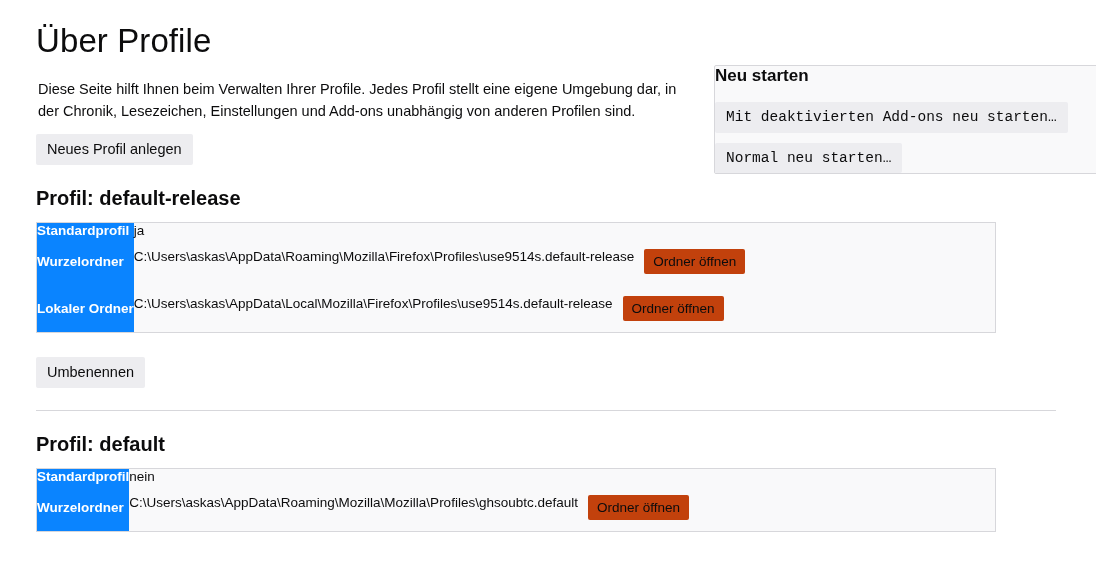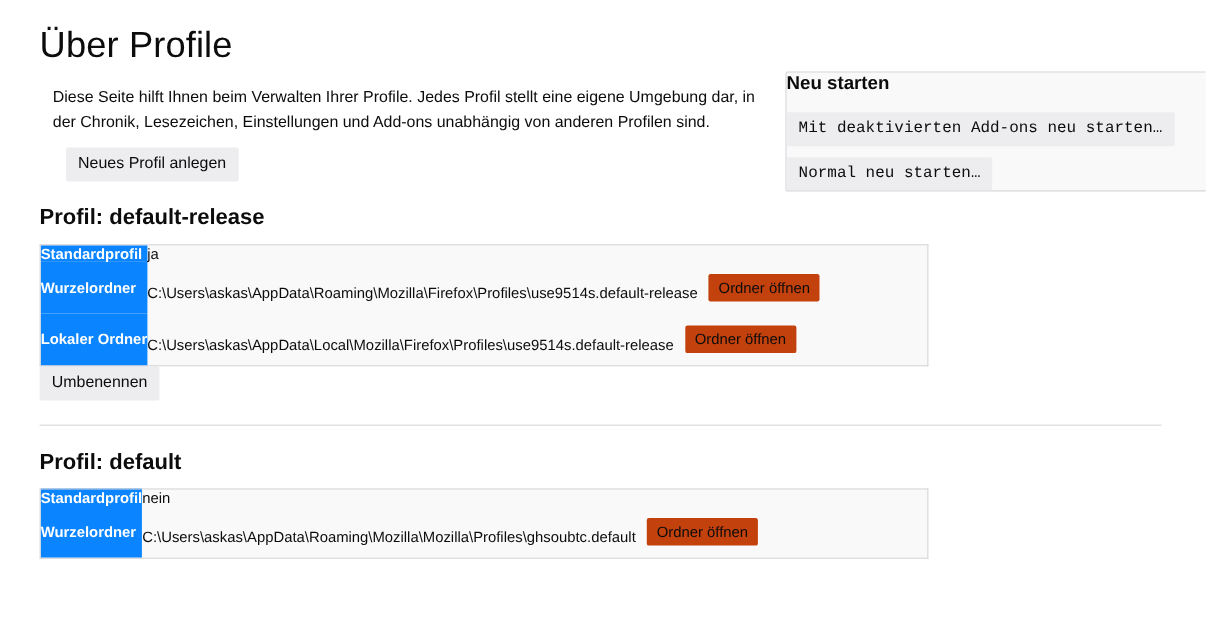--- a/index.html
+++ b/index.html
@@ -32,53 +32,53 @@
     font-size: 33px;
     font-weight: 300;
     margin: 20px 0 0 0;
     line-height: 1.3;
     letter-spacing: 0.1px;
   }
 
   .intro {
     font-size: 14.5px;
     line-height: 1.5;
-    margin: 16px 0 0 12px;
+    margin: 16px 0 0 2px;
     max-width: 660px;
     color: #0c0c0d;
   }
 
   button.moz-btn {
     font-family: "Liberation Sans", sans-serif;
     font-size: 14.5px;
     color: #0c0c0d;
     background: #ededf0;
     border: none;
     border-radius: 2px;
     padding: 7px 11px;
     cursor: pointer;
     line-height: 1.15;
   }
 
-  .new-profile-wrap { margin-top: 12px; margin-left: 24px; }
+  .new-profile-wrap { margin-top: 12px; }
 
   h2.profile-heading {
     font-size: 20px;
     font-weight: 700;
     margin: 22px 0 0 0;
   }
 
   .profile-note {
     font-size: 16px;
     font-weight: 700;
     margin: 19px 0 0 0;
   }
 
   table.profile-table {
-    width: 808px;
+    width: 960px;
     border-collapse: collapse;
     border: 1px solid #d7d7db;
     margin-top: 12px;
     background: #f9f9fa;
   }
   table.profile-table td {
     padding: 0;
     vertical-align: middle;
   }
   td.th-cell {
@@ -94,35 +94,35 @@
   }
   tr.row-tall td.th-cell { padding-top: 13px; padding-bottom: 13px; }
   td.val-cell {
     font-size: 13.5px;
     padding: 6px 8px;
     color: #0c0c0d;
   }
   tr.row-tall td.val-cell { padding-top: 11px; padding-bottom: 11px; }
   .val-inline {
     display: inline-flex;
-    align-items: flex-end;
+    align-items: flex-start;
     gap: 10px;
   }
   button.small-btn {
     font-family: "Liberation Sans", sans-serif;
     font-size: 13.5px;
     color: #0c0c0d;
     background: #c2410c;
     border: none;
     border-radius: 2px;
     padding: 5px 9px;
     cursor: pointer;
   }
 
-  .rename-wrap { margin-top: 0; }
+  .rename-wrap { margin-top: 24px; }
 
   hr.sep {
     border: none;
     border-top: 1px solid #d7d7db;
     margin: 22px 0 0 0;
     width: 1020px;
   }
 
   
   .restart-box {

